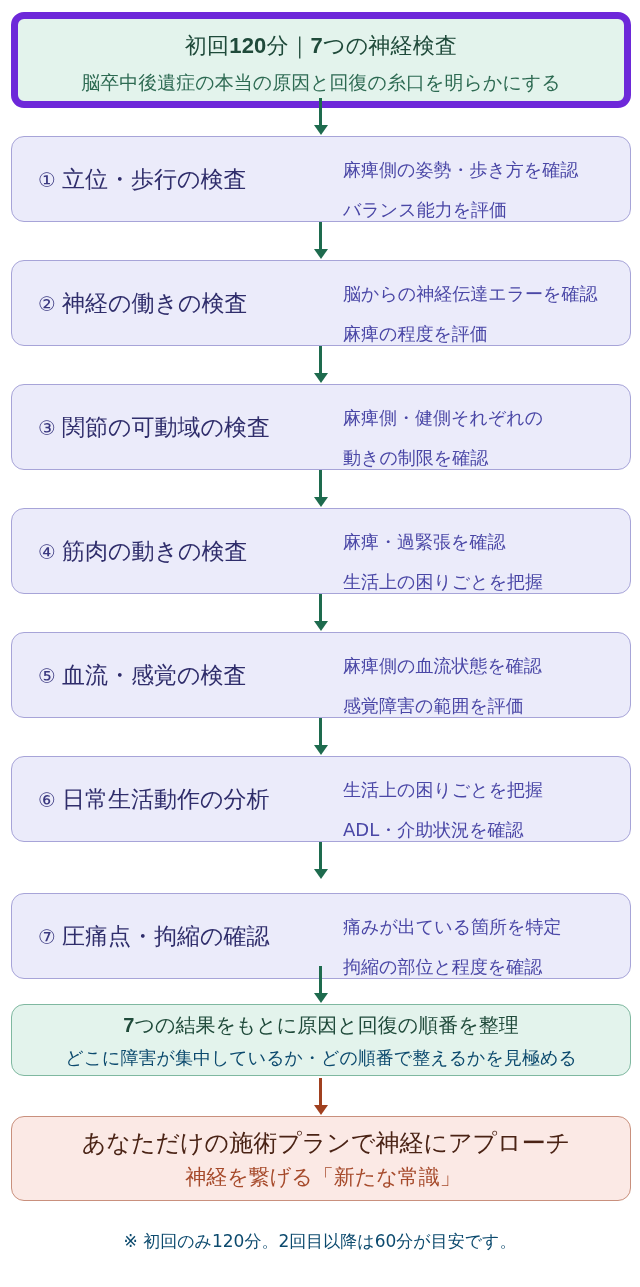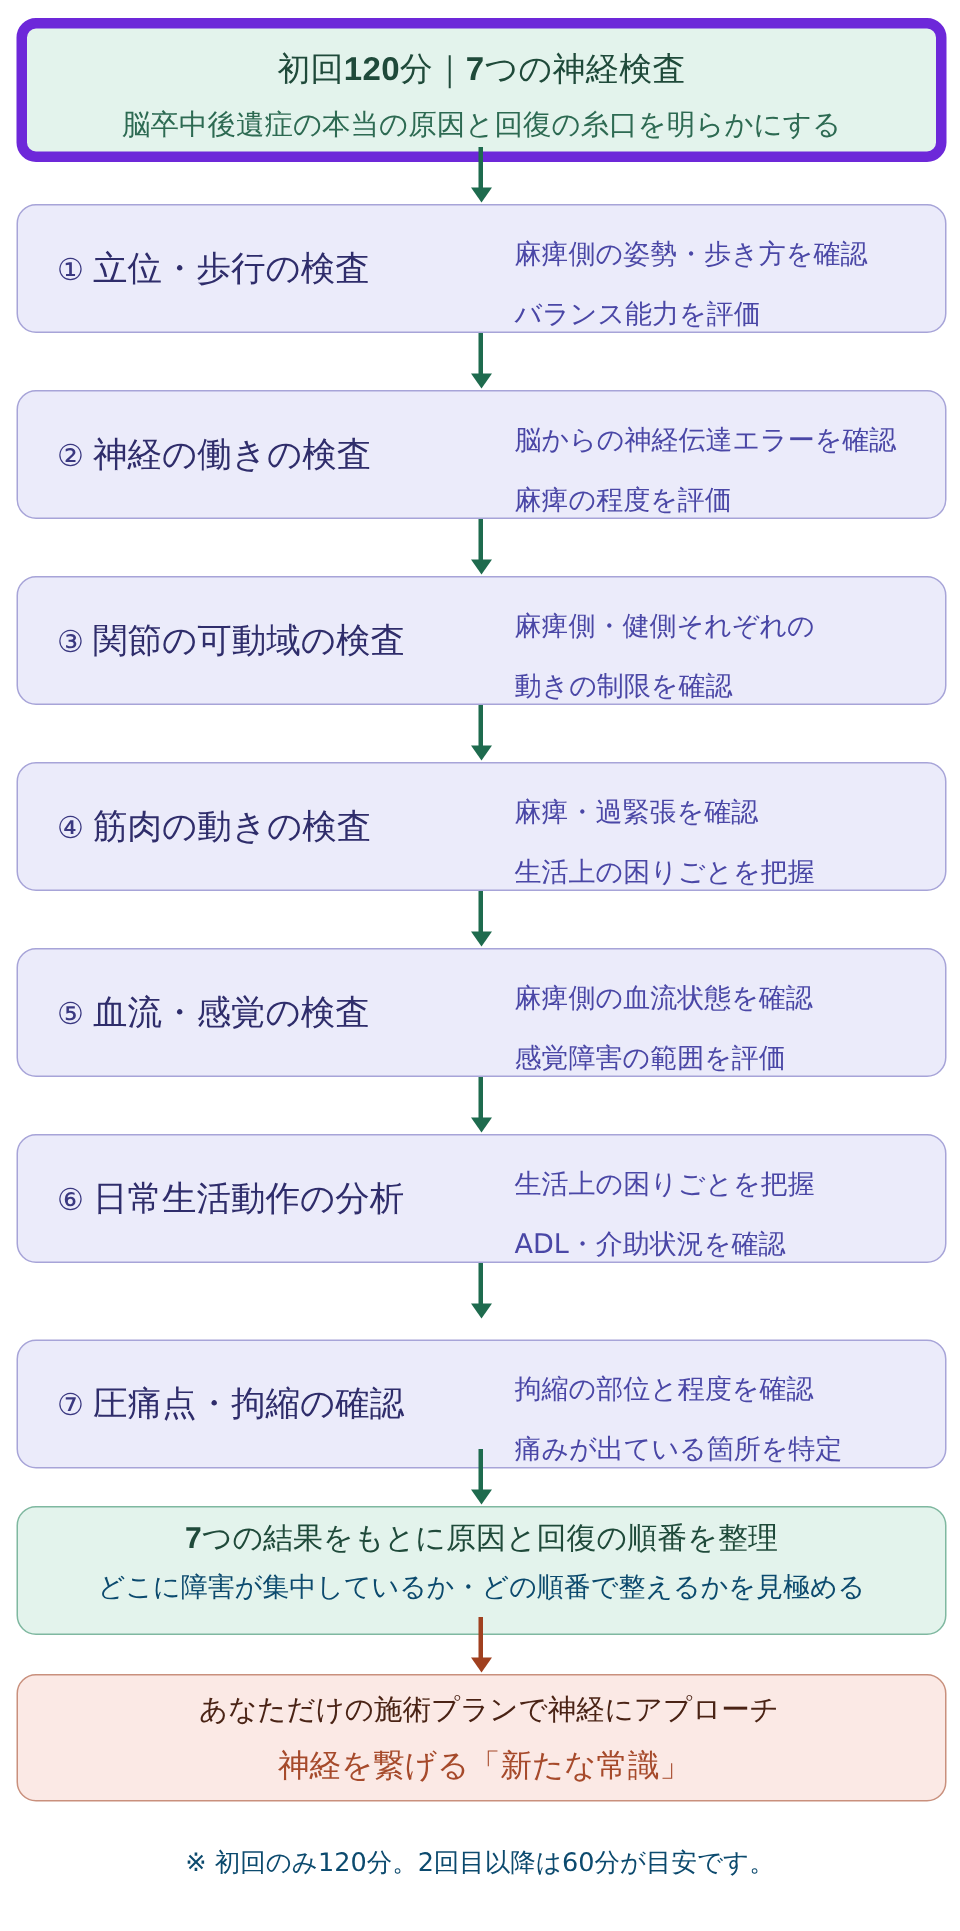--- a/index.html
+++ b/index.html
@@ -8,26 +8,26 @@
   .box { position: absolute; left: 11px; width: 620px; box-sizing: border-box; border-radius: 13px; }
   .header-box { top: 12px; height: 96px; background: #e3f3ec; border: 7px solid #6d28d9; text-align: center; text-decoration: underline; }
   .header-title { position: absolute; left: 0; right: 0; top: 12px; font-size: 22px; color: #1f4a3a; letter-spacing: 0.2px; }
   .header-title b { font-family: "Liberation Sans", sans-serif; font-weight: bold; }
   .header-sub { position: absolute; left: 0; right: 0; top: 51px; font-size: 19px; color: #2d6a52; }
   .step { height: 86px; background: #ebebfa; border: 1px solid #a7a4d8; }
   .step-title { position: absolute; left: 26px; top: 50%; transform: translateY(-50%); font-size: 23px; color: #2f2d6b; white-space: nowrap; text-align: center; }
   .step-num { font-size: 20px; margin-right: 6px; color: #3a3880; }
   .step-details { position: absolute; left: 331px; top: 13px; font-size: 18px; color: #4a47a6; line-height: 40px; white-space: nowrap; }
   .step-details div { height: 40px; }
-  .summary-box { top: 1004px; height: 86px; background: #e3f3ec; border: 1px solid #7fb8a0; text-align: center; }
+  .summary-box { top: 1004px; height: 72px; background: #e3f3ec; border: 1px solid #7fb8a0; text-align: center; }
   .summary-title { position: absolute; left: 0; right: 0; top: 7px; font-size: 20px; color: #1f4a3a; }
   .summary-title b { font-family: "Liberation Sans", sans-serif; font-weight: bold; }
   .summary-sub { position: absolute; left: 0; right: 0; top: 41px; font-size: 18px; color: #0c4a6e; }
   .final-box { top: 1116px; height: 85px; background: #fbe9e5; border: 1px solid #c9907d; text-align: center; }
-  .final-title { position: absolute; left: 0; right: 0; top: 10px; font-size: 19px; color: #4a2315; padding-left: 10px; box-sizing: border-box; }
+  .final-title { position: absolute; left: 0; right: 0; top: 10px; font-size: 24px; color: #4a2315; padding-left: 10px; box-sizing: border-box; }
   .final-sub { position: absolute; left: 0; right: 0; top: 46px; font-size: 21px; color: #a64a2b; padding-left: 4px; box-sizing: border-box; }
   .footnote { position: absolute; left: 0; right: 0; top: 1230px; text-align: center; font-size: 17px; color: #0c4a6e; }
   .arrow { position: absolute; left: 314px; width: 13px; }
   .arrow .shaft { position: absolute; left: 5px; top: 0; width: 3px; }
   .arrow .head { position: absolute; left: 0; bottom: 0; width: 0; height: 0;
                  border-left: 7px solid transparent; border-right: 7px solid transparent; border-top: 10px solid; }
   .arrow.green .shaft { background: #1e6b4e; }
   .arrow.green .head { border-top-color: #1e6b4e; }
   .arrow.brown .shaft { background: #a0401f; }
   .arrow.brown .head { border-top-color: #a0401f; }
@@ -115,22 +115,22 @@
   </div>
 </div>
 <div class="arrow green" style="top:842px;height:37px;">
     <div class="shaft" style="height:30px;"></div>
     <div class="head"></div>
   </div>
 
 <div class="box step" style="top:880px;margin-top:13px;">
   <div class="step-title"><span class="step-num">⑦</span><span>圧痛点・拘縮の確認</span></div>
   <div class="step-details">
+    <div>痛みが出ている箇所を特定</div>
     <div>拘縮の部位と程度を確認</div>
-    <div>痛みが出ている箇所を特定</div>
   </div>
 </div>
 <div class="arrow green" style="top:966px;height:37px;">
     <div class="shaft" style="height:30px;"></div>
     <div class="head"></div>
   </div>
 
 <div class="box summary-box">
   <div class="summary-title"><b>7</b><span>つの結果をもとに原因と回復の順番を整理</span></div>
   <div class="summary-sub">どこに障害が集中しているか・どの順番で整えるかを見極める</div>

